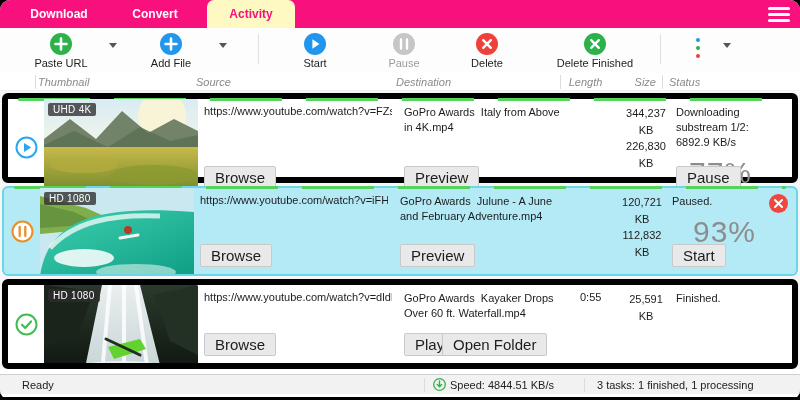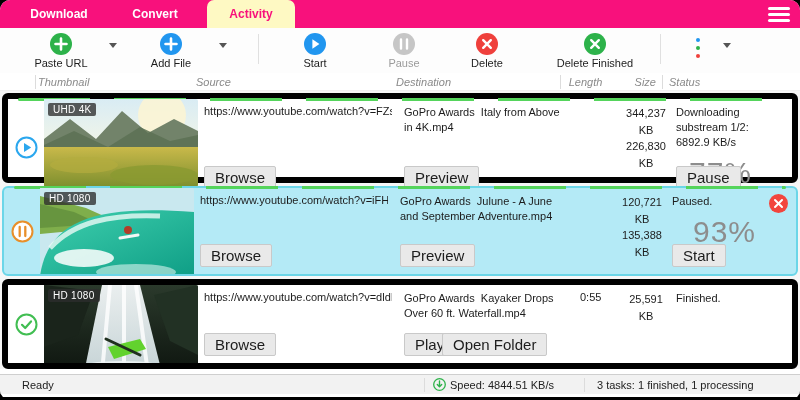--- a/index.html
+++ b/index.html
@@ -222,27 +222,27 @@
           <circle cx="88" cy="42" r="4" fill="#b23c28"></circle>
           <path d="M80,50 l18,-3" stroke="#f3f7f4" stroke-width="3" stroke-linecap="round"></path>
         </svg>
         <span class="badge">HD 1080</span>
       </div>
       <div class="cell">
         <div class="url">https://www.youtube.com/watch?v=iFHN1bd5xtE</div>
         <button class="btn">Browse</button>
       </div>
       <div class="cell">
-        <div class="dest">GoPro Awards  Julune - A June and September Adventure.mp4</div>
+        <div class="dest">GoPro Awards  Julune - A June and February Adventure.mp4</div>
         <button class="btn">Preview</button>
       </div>
       <div class="cell len"></div>
       <div class="cell size">
         <div>120,721 KB</div>
-        <div>135,388 KB</div>
+        <div>112,832 KB</div>
       </div>
       <div class="cell statuscell">
         <div class="stline">Paused.</div>
         <div class="pct" style="">93%</div>
         <button class="btn">Start</button>
       </div>
       <svg class="rowclose" viewBox="0 0 19 19">
             <circle cx="9.5" cy="9.5" r="9.5" fill="#F2453D"></circle>
             <path d="M6 6l7 7M13 6l-7 7" stroke="#fff" stroke-width="2" stroke-linecap="round"></path>
           </svg>

